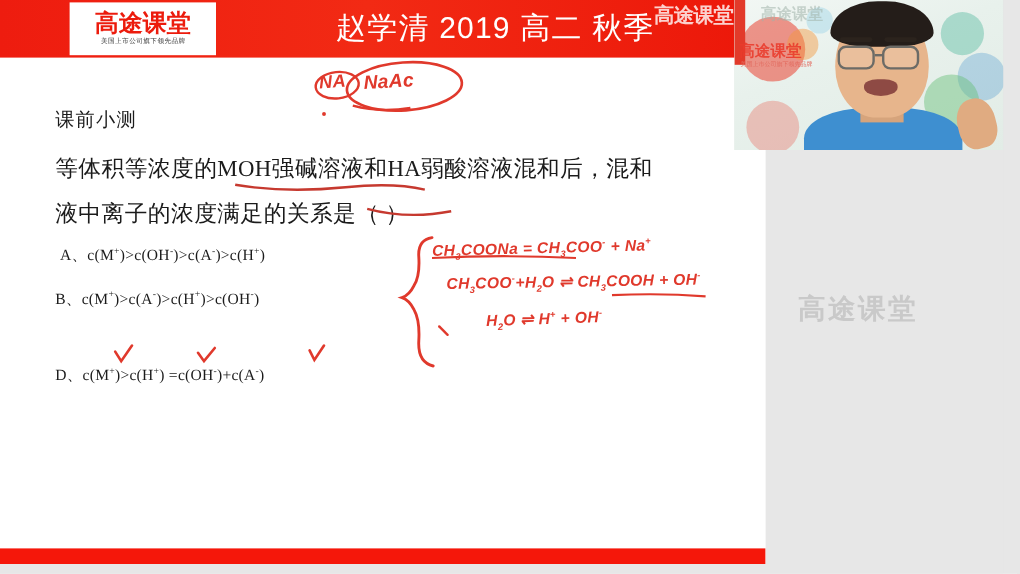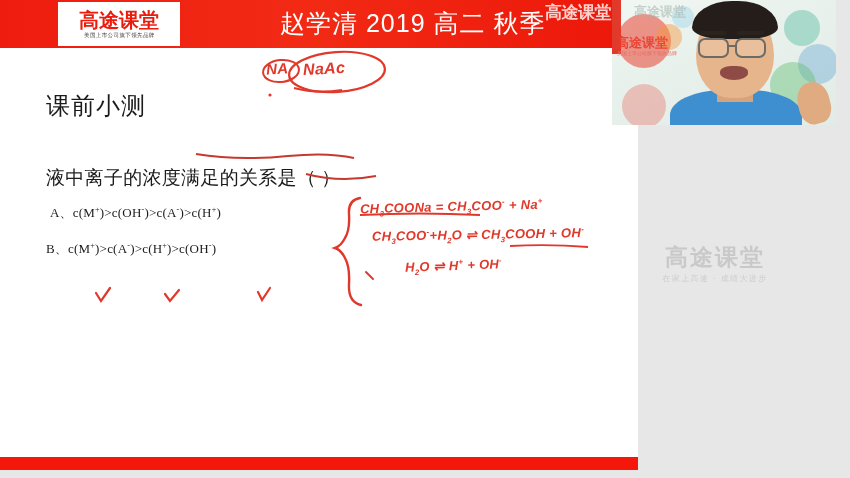--- a/index.html
+++ b/index.html
@@ -103,21 +103,21 @@
     width: 638px;
     height: 400px;
   }
 
   .line {
     position: absolute;
     white-space: nowrap;
     color: #1b1b1b;
   }
 
-  #t-title   { left: 46px;  top: 42px;  font-size: 24px; letter-spacing: 1px; }
+  #t-title   { left: 46px;  top: 42px;  font-size: 16px; letter-spacing: 1px; }
   #t-q1      { left: 46px;  top: 80px;  font-size: 19px; letter-spacing: 0.3px; }
   #t-q2      { left: 46px;  top: 117px; font-size: 19px; letter-spacing: 0.3px; }
 
   .opt {
     font-size: 13px;
     letter-spacing: 0.2px;
   }
   #t-a { left: 50px; top: 156px; }
   #t-b { left: 46px; top: 192px; text-align: right; }
   #t-c { left: 46px; top: 224px; }
@@ -316,27 +316,31 @@
       <div id="logo-plate">
         <div id="logo-main">高途课堂</div>
         <div id="logo-sub">美国上市公司旗下领先品牌</div>
       </div>
       <div id="header-title">赵学清 2019  高二  秋季</div>
       <div id="header-watermark">高途课堂</div>
     </div>
 
     <div id="body-text">
       <div class="line" id="t-title">课前小测</div>
+      <div class="line" id="t-q1">等体积等浓度的MOH强碱溶液和HA弱酸溶液混和后，混和</div>
       <div class="line" id="t-q2">液中离子的浓度满足的关系是（    ）</div>
 
       <div class="line opt" id="t-a">
         <span>A、</span><span>c(M<sup>+</sup>)&gt;c(OH<sup>-</sup>)&gt;c(A<sup>-</sup>)&gt;c(H<sup>+</sup>)</span>
       </div>
       <div class="line opt" id="t-b">
         <span>B、</span><span>c(M<sup>+</sup>)&gt;c(A<sup>-</sup>)&gt;c(H<sup>+</sup>)&gt;c(OH<sup>-</sup>)</span>
+      </div>
+      <div class="line opt" id="t-d">
+        <span>D、</span><span>c(M<sup>+</sup>)&gt;c(H<sup>+</sup>) =c(OH<sup>-</sup>)+c(A<sup>-</sup>)</span>
       </div>
     </div>
 
     <svg id="ink" viewBox="0 0 638 470">
 
       <ellipse cx="281" cy="71" rx="18" ry="11" fill="none" stroke="#e0392c" stroke-width="2" transform="rotate(-6 281 71)"></ellipse>
 
       <ellipse cx="337" cy="72" rx="48" ry="20" fill="none" stroke="#e0392c" stroke-width="2.2" transform="rotate(-4 337 72)"></ellipse>
       <path d="M294 88 q22 6 48 2" fill="none" stroke="#e0392c" stroke-width="2"></path>
       <circle cx="270" cy="95" r="1.6" fill="#e0392c"></circle>
@@ -389,16 +393,15 @@
     <div class="brow" id="brow-r"></div>
     <div class="glass" id="glass-l"></div>
     <div class="glass" id="glass-r"></div>
     <div id="glass-bridge"></div>
     <div id="mouth"></div>
     <div id="hand"></div>
   </div>
 
   <div id="watermark">
     <div id="wm-main">高途课堂</div>
-    <div id="wm-sub">在家上高途 · 成绩大进步</div>
   </div>
 
 </div>
 
 </body></html>

